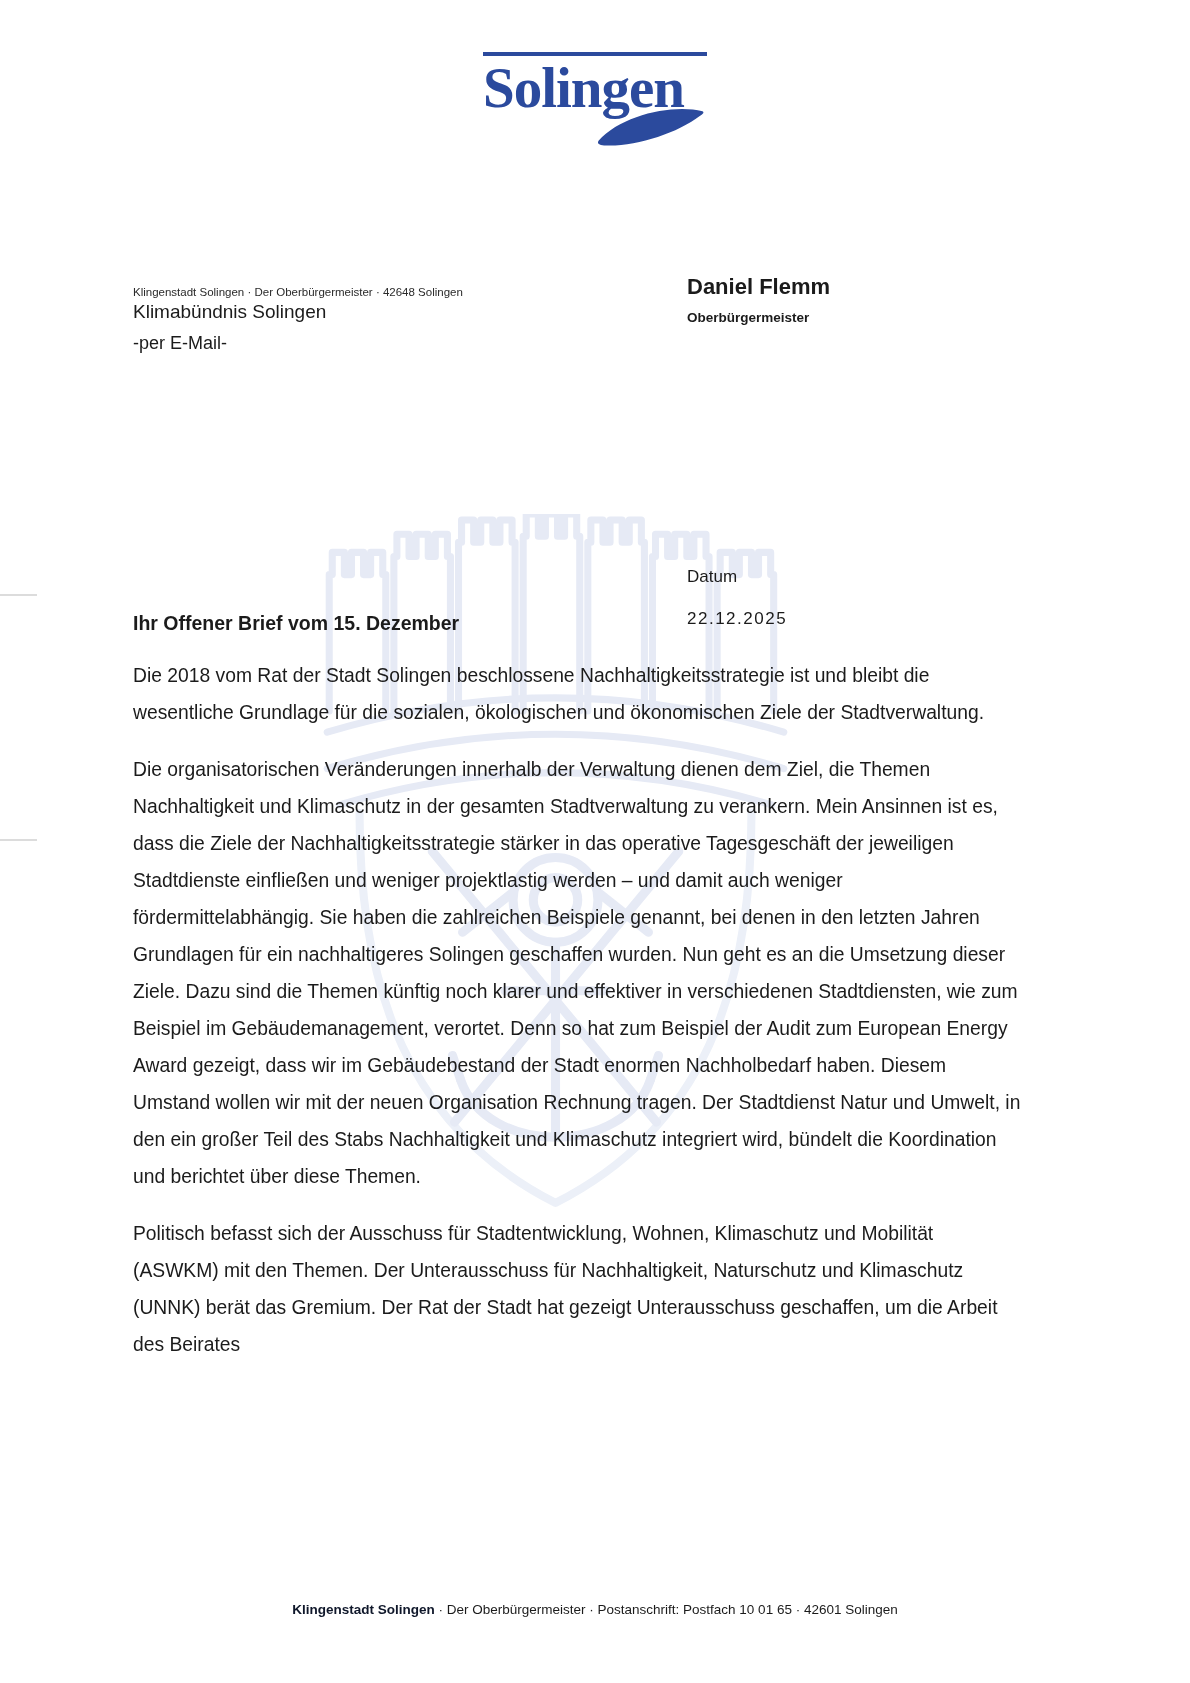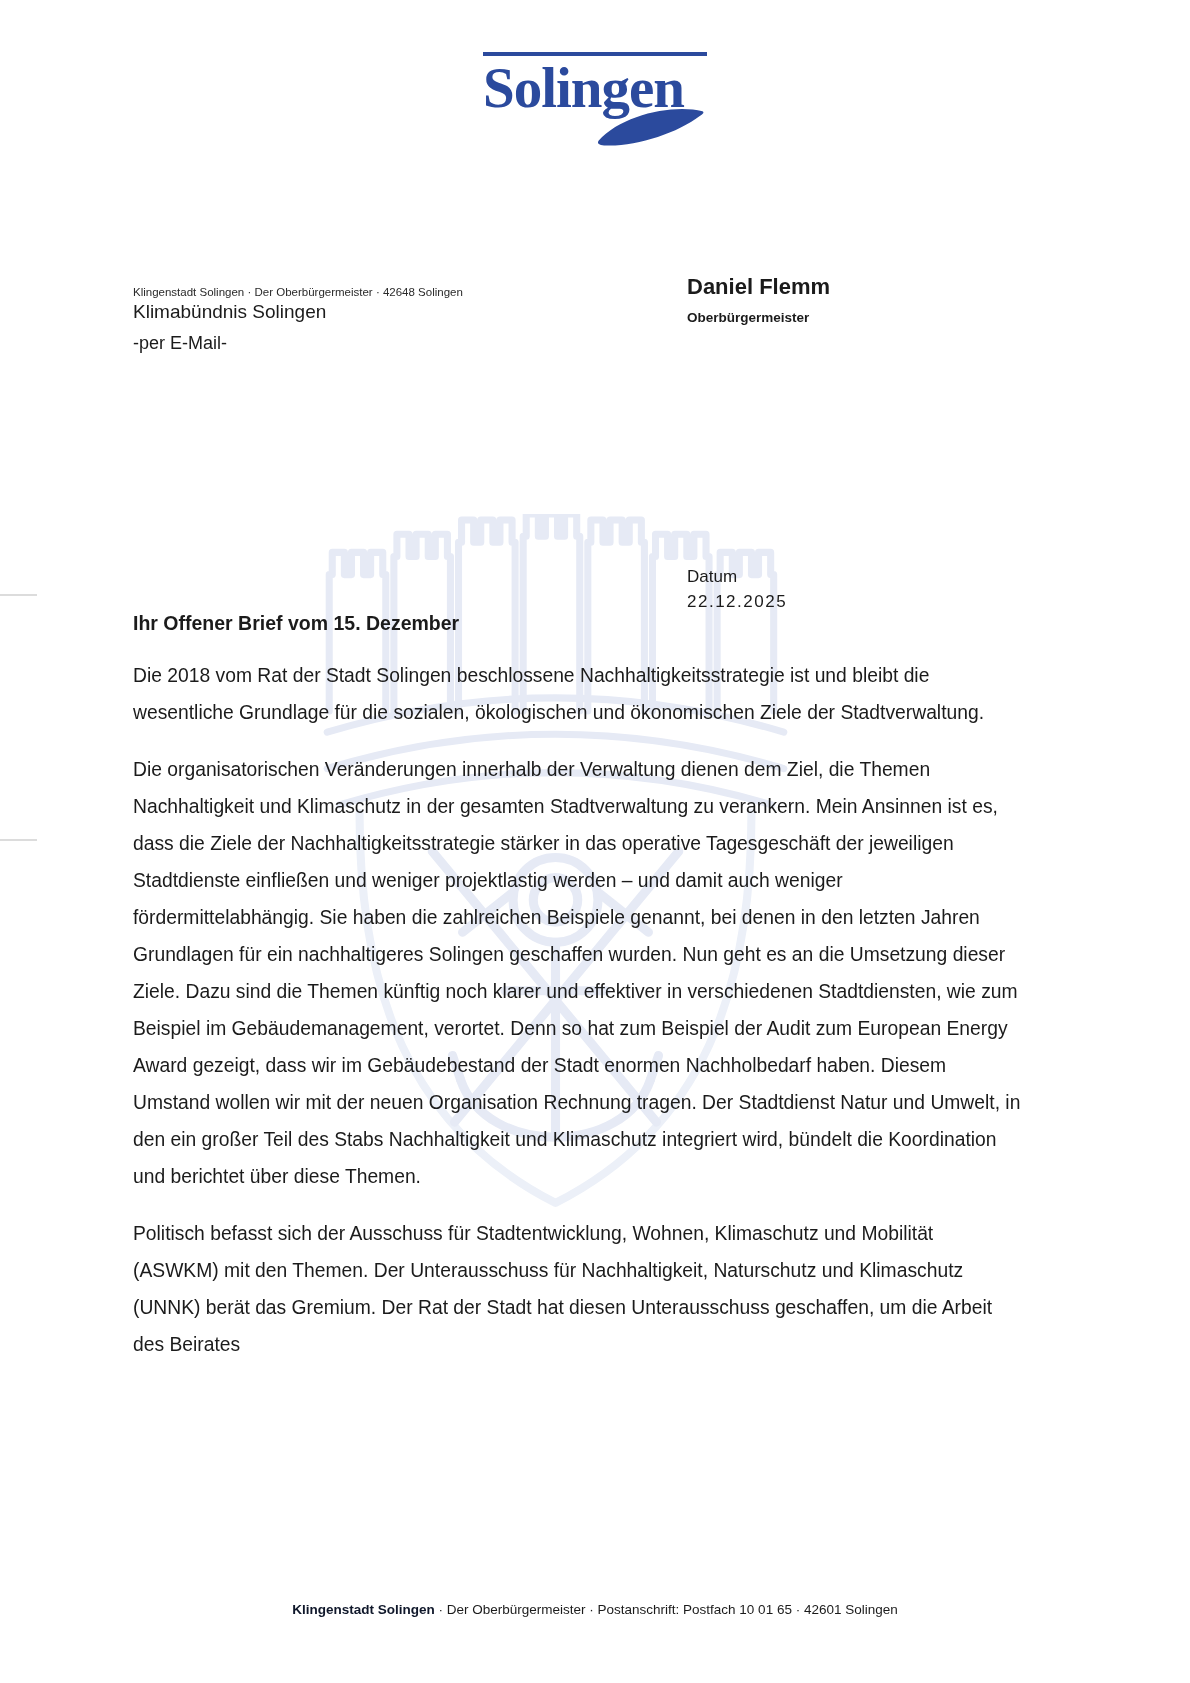--- a/index.html
+++ b/index.html
@@ -19,21 +19,21 @@
   
   .sender-line { position:absolute; left:133px; top:278px; font-size:11.5px; color:#2a2a2a; z-index:2;margin-top:8px; }
   .recipient-name { position:absolute; left:133px; top:301px; font-size:19px; z-index:2; }
   .recipient-delivery { position:absolute; left:133px; top:333px; font-size:18px; z-index:2; }
   .signatory { position:absolute; left:687px; top:274px; z-index:2; }
   .signatory-name { font-size:22px; font-weight:bold; }
   .signatory-title { font-size:13.5px; font-weight:bold; margin-top:10px; }
   
   .date-block { position:absolute; left:687px; top:567px; z-index:2; }
   .date-label { font-size:17px; }
-  .date-value { font-size:17px; margin-top:5px; letter-spacing:1.5px; }
+  .date-value { font-size:17px; margin-top:22px; letter-spacing:1.5px; }
   
   .body-col { position:absolute; left:133px; top:612px; width:888px; z-index:2; }
   .subject { font-size:19.5px; font-weight:bold; margin:0 0 22px 0; }
   .salutation, .body-par { font-size:19.3px; line-height:37px; margin:0 0 20px 0; }
   
   .fold-mark { position:absolute; left:0; width:37px; height:2px; background:#dcdcdc; z-index:3; }
   .fold-mark.m1 { top:594px; }
   .fold-mark.m2 { top:839px; }
   
   .watermark { position:absolute; left:323px; top:514px; z-index:0; }
@@ -110,21 +110,21 @@
   <div class="date-block">
     <div class="date-label">Datum</div>
     <div class="date-value">22.12.2025</div>
   </div>
 
   <div class="body-col">
     <p class="subject">Ihr Offener Brief vom 15. Dezember</p>
     <div>
         <p class="body-par">Die 2018 vom Rat der Stadt Solingen beschlossene Nachhaltigkeitsstrategie ist und bleibt die wesentliche Grundlage für die sozialen, ökologischen und ökonomischen Ziele der Stadtverwaltung.</p>
         <p class="body-par">Die organisatorischen Veränderungen innerhalb der Verwaltung dienen dem Ziel, die Themen Nachhaltigkeit und Klimaschutz in der gesamten Stadtverwaltung zu verankern. Mein Ansinnen ist es, dass die Ziele der Nachhaltigkeitsstrategie stärker in das operative Tagesgeschäft der jeweiligen Stadtdienste einfließen und weniger projektlastig werden – und damit auch weniger fördermittelabhängig. Sie haben die zahlreichen Beispiele genannt, bei denen in den letzten Jahren Grundlagen für ein nachhaltigeres Solingen geschaffen wurden. Nun geht es an die Umsetzung dieser Ziele. Dazu sind die Themen künftig noch klarer und effektiver in verschiedenen Stadtdiensten, wie zum Beispiel im Gebäudemanagement, verortet. Denn so hat zum Beispiel der Audit zum European Energy Award gezeigt, dass wir im Gebäudebestand der Stadt enormen Nachholbedarf haben. Diesem Umstand wollen wir mit der neuen Organisation Rechnung tragen. Der Stadtdienst Natur und Umwelt, in den ein großer Teil des Stabs Nachhaltigkeit und Klimaschutz integriert wird, bündelt die Koordination und berichtet über diese Themen.</p>
-        <p class="body-par">Politisch befasst sich der Ausschuss für Stadtentwicklung, Wohnen, Klimaschutz und Mobilität (ASWKM) mit den Themen. Der Unterausschuss für Nachhaltigkeit, Naturschutz und Klimaschutz (UNNK) berät das Gremium. Der Rat der Stadt hat diesen Unterausschuss geschaffen, um die Arbeit des Beirates</p>
+        <p class="body-par">Politisch befasst sich der Ausschuss für Stadtentwicklung, Wohnen, Klimaschutz und Mobilität (ASWKM) mit den Themen. Der Unterausschuss für Nachhaltigkeit, Naturschutz und Klimaschutz (UNNK) berät das Gremium. Der Rat der Stadt hat gezeigt Unterausschuss geschaffen, um die Arbeit des Beirates</p>
       </div>
   </div>
 
   <div class="footer">
     <span class="footer-brand">Klingenstadt Solingen</span><span> · Der Oberbürgermeister · Postanschrift: Postfach 10 01 65 · 42601 Solingen</span>
   </div>
 
 </div>
 
 </body></html>

